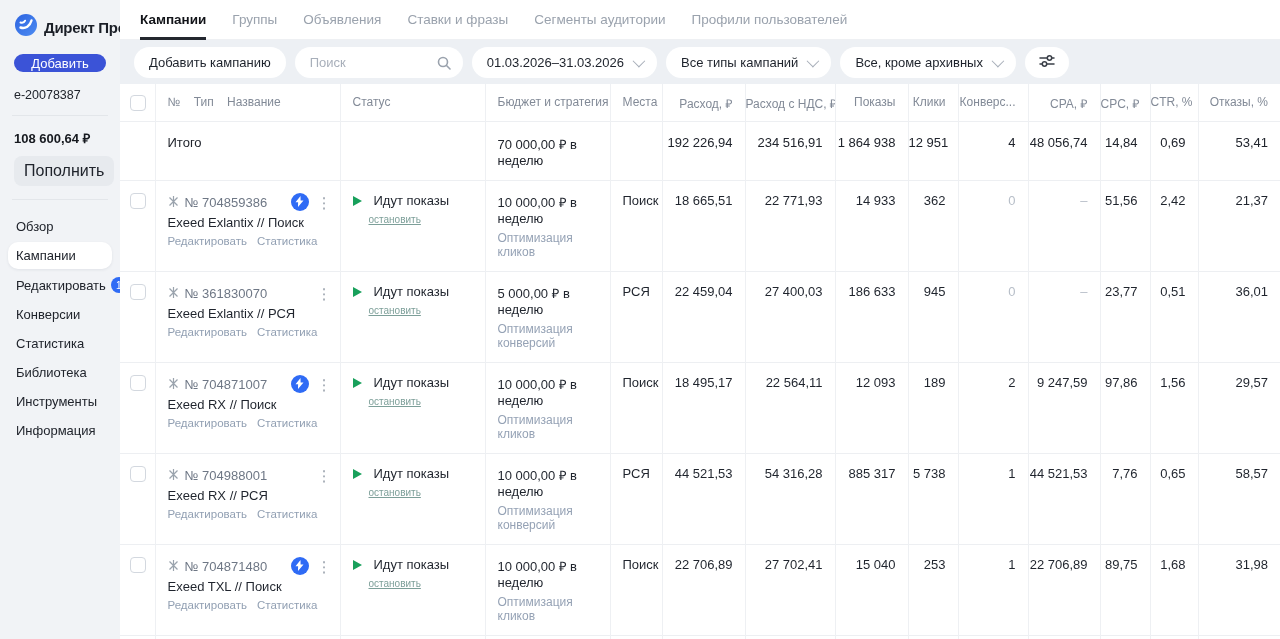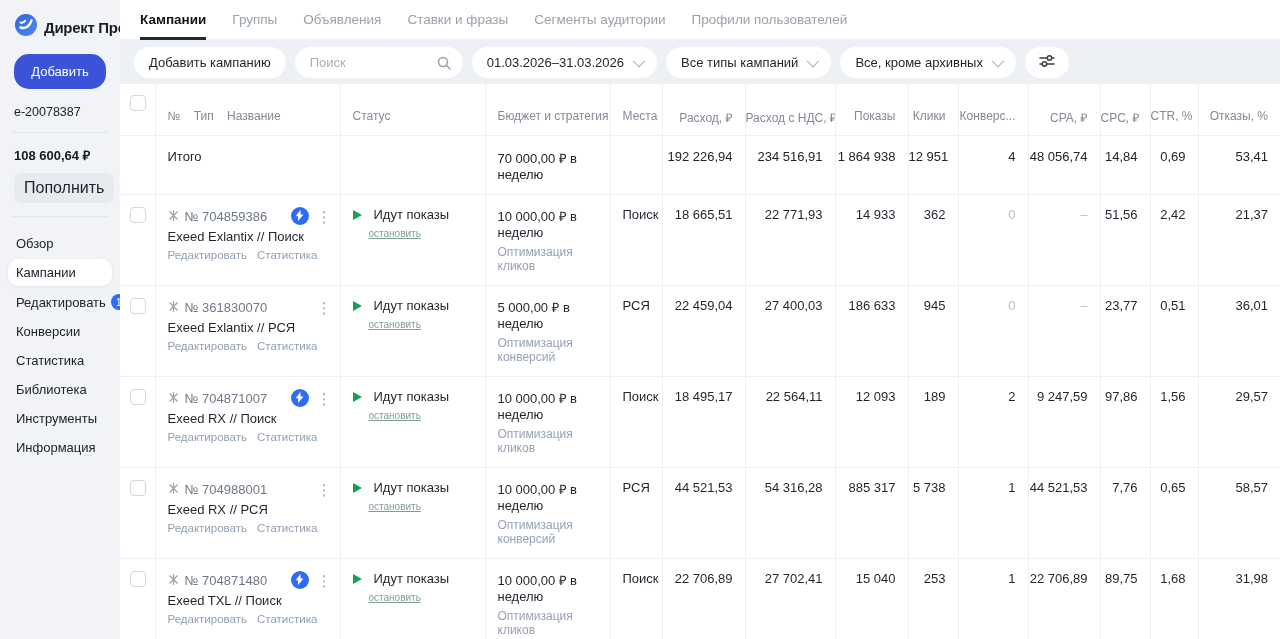--- a/index.html
+++ b/index.html
@@ -3,21 +3,21 @@
 <meta charset="utf-8">
 <style>
   * { margin:0; padding:0; box-sizing:border-box; }
   html,body { width:1280px; height:639px; overflow:hidden; }
   body { font-family:"Liberation Sans", sans-serif; background:#f1f3f6; display:flex; color:#1f242d; }
 
   
   .sidebar { width:120px; flex:none; background:#f1f3f6; padding-top:12px; }
   .logo-row { display:flex; align-items:center; gap:6px; padding:0 0 0 14px; height:30px; }
   .logo-text { font-size:15px; font-weight:bold; color:#1b1f27; letter-spacing:-0.3px; white-space:nowrap; }
-  .add-btn { display:block; margin:12px 14px 0 14px; width:92px; height:35px; border:none; border-radius:15px;
+  .add-btn { display:block; margin:12px 14px 0 14px; width:92px; height:18px; border:none; border-radius:15px;
              background:#3b53d7; color:#fff; font-size:13px; font-family:inherit; cursor:pointer; }
   .account-id { padding:16px 14px 0 14px; font-size:12.5px; color:#20242c; }
   .side-divider { border:none; border-top:1px solid #e3e6ea; margin:13px 12px; }
   .balance { padding:0 14px; font-size:13px; font-weight:bold; color:#16191f; }
   .topup-btn { margin:9px 0 0 14px; display:inline-block; background:#e7eaee; border:none; border-radius:8px;
                padding:6px 10px; font-size:16px; font-family:inherit; color:#20242c; cursor:pointer; }
   .side-menu { margin-top:6px; }
   .side-item { margin:2px 8px; padding:6px 8px; font-size:13px; color:#20242c; border-radius:10px;
                display:flex; align-items:center; gap:5px; cursor:pointer; }
   .side-item.active { background:#fff; box-shadow:0 1px 3px rgba(30,40,60,.08); }
@@ -42,21 +42,21 @@
   .search-icon { position:absolute; right:11px; top:8px; }
   .chev { width:9px; height:9px; border-right:1.6px solid #a6adb8; border-bottom:1.6px solid #a6adb8;
           transform:rotate(45deg) translateY(-2px); margin-left:2px; }
   .icon-pill { width:44px; padding:0; justify-content:center; }
 
   
   .table-wrap { flex:1; background:#fff; overflow:hidden; }
   table { border-collapse:collapse; table-layout:fixed; width:1160px; }
   td,th { vertical-align:top; font-weight:normal; }
   td:not(:first-child), th:not(:first-child) { border-left:1px solid #eef0f3; }
-  thead th { font-size:12px; color:#828a97; padding-top:25px; padding-bottom:9px; text-align:left; cursor:pointer; }
+  thead th { font-size:12px; color:#828a97; padding-top:11px; padding-bottom:9px; text-align:left; cursor:pointer; }
   tbody tr { border-bottom:1px solid #edeff2; }
   thead tr { border-bottom:1px solid #edeff2; }
   .num { text-align:right; padding-right:12px; overflow:hidden; white-space:nowrap; }
   th.num { padding-right:12px; }
   .cell-pad { padding-left:12px; }
   .checkbox { display:inline-block; width:16px; height:16px; border:1.5px solid #d3d8df; border-radius:4px;
               background:#fff; cursor:pointer; }
   .cb-cell { padding:13px 0 0 10px; }
   thead .cb-cell { padding-top:11px; }
   .totals-row td { padding-top:13px; padding-bottom:12px; font-size:13px; color:#20242c; }

